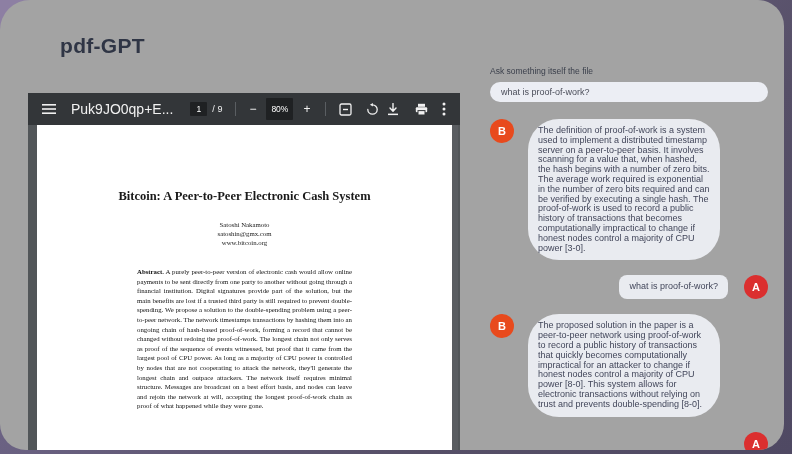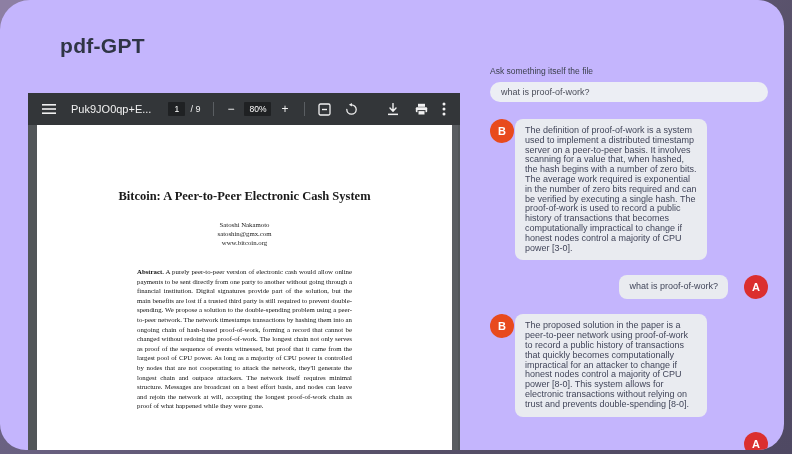--- a/index.html
+++ b/index.html
@@ -8,48 +8,48 @@
     font-family:"Liberation Sans", sans-serif;
     background:linear-gradient(135deg, #8D7FA3 0%, #6B6283 35%, #564F67 70%, #4F4963 100%);
     position:relative;
   }
   .blob {
     position:absolute; left:-26px; top:-26px; width:90px; height:90px;
     border-radius:50%; background:#8D7FA3;
   }
   .card {
     position:absolute; left:0; top:0; right:8px; bottom:4px;
-    background:#c4b5fd; border-radius:30px 26px 26px 26px; overflow:hidden;
+    background:#a3a3a3; border-radius:30px 26px 26px 26px; overflow:hidden;
   }
   .app-title {
     position:absolute; left:60px; top:34px;
     font-size:21px; font-weight:700; color:#2F3545; letter-spacing:.3px;
   }
 
   
   .pdf-viewer {
     position:absolute; left:28px; top:93px; width:432px; height:357px;
     background:#525659; overflow:hidden;
   }
   .pdf-toolbar {
     height:32px; background:#333639; display:flex; align-items:center;
     padding:0 12px; color:#F1F1F1; position:relative; z-index:2;
   }
   .tb-btn { background:none; border:none; cursor:pointer; display:flex; align-items:center; justify-content:center; padding:2px; }
   .tb-btn svg { display:block; }
-  .tb-filename { font-size:11px; color:#F1F1F1; margin-left:13px; white-space:nowrap; }
+  .tb-filename { font-size:14px; color:#F1F1F1; margin-left:13px; white-space:nowrap; }
   .tb-pagebox {
     margin-left:17px; width:17px; height:14px; background:#1F2123; border:none;
     color:#FFF; font-size:8.5px; text-align:center; border-radius:1px;
     font-family:"Liberation Sans", sans-serif;
   }
   .tb-pagetotal { font-size:9px; margin-left:5px; white-space:nowrap; }
   .tb-divider { width:1px; height:14px; background:#5A5E62; margin-left:13px; }
   .tb-zoombox {
-    margin-left:8px; min-width:27px; height:14px; background:#1F2123; color:#FFF;
+    margin-left:8px; min-width:27px; height:22px; background:#1F2123; color:#FFF;
     font-size:8.5px; display:flex; align-items:center; justify-content:center; border-radius:1px;
   }
   .tb-spacer { flex:1; }
   .pdf-scrollbar {
     position:absolute; right:2px; top:32px; bottom:0; width:6px;
     background:#5A5D61; z-index:3;
   }
   .pdf-page {
     position:absolute; left:9px; top:32px; width:415px; height:349px;
     background:#FFFFFF; font-family:"Liberation Serif", serif; color:#1a1a1a;
@@ -76,21 +76,21 @@
   .avatar {
     width:24px; height:24px; border-radius:50%; color:#FFF; font-size:11px; font-weight:700;
     display:flex; align-items:center; justify-content:center; flex:0 0 auto;
   }
   .avatar.bot { background:var(--bot-avatar,#E84A1D); }
   .avatar.user { background:var(--user-avatar,#DB2F2F); }
   .bubble {
     background:#E9EBF0; border-radius:8px; padding:7px 10px;
     font-size:9px; line-height:9.8px; color:#42465A;
   }
-  .msg-row.bot .bubble { margin-left:1px; width:192px; }
+  .msg-row.bot .bubble { margin-left:14px; width:192px;border-radius:31px; }
   .msg-row.user .bubble { margin-right:16px; max-width:200px; white-space:nowrap; }
 </style>
 </head>
 <body>
 
 <div class="blob"></div>
 
 <div class="card">
 
   <div class="app-title">pdf-GPT</div>

